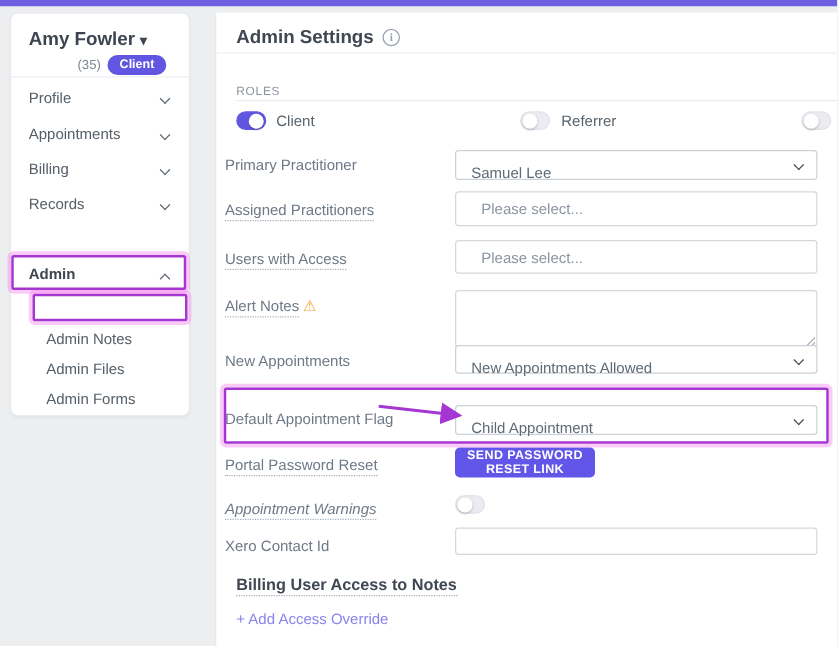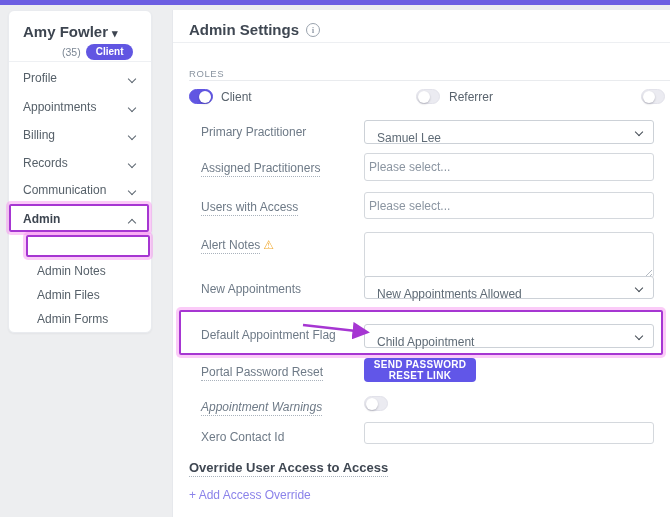--- a/index.html
+++ b/index.html
@@ -44,31 +44,31 @@
   .roles-divider { position:absolute; left:16px; top:70px; right:0; height:1px; background:#e9ebee; }
 
   .toggle { position:absolute; width:24px; height:15px; border-radius:8px; background:#ebebf1;
             border:1px solid #e2e2ea; cursor:pointer; }
   .toggle .knob { position:absolute; top:0.5px; left:1px; width:12px; height:12px; border-radius:50%;
                   background:#fff; box-shadow:0 1px 2px rgba(20,20,40,.25); }
   .toggle.on { background:#6156e2; border-color:#6156e2; }
   .toggle.on .knob { left:auto; right:1px; }
   .role-label { position:absolute; font-size:12px; color:#59636d; }
 
-  .f-label { position:absolute; left:28px; font-size:12px; color:#6e7a87; white-space:nowrap; }
+  .f-label { position:absolute; left:7px; font-size:12px; color:#6e7a87; white-space:nowrap; }
   .dotted { border-bottom:1px dotted #a9b2bc; padding-bottom:1px; }
   .warn-icon { color:#f0a82d; font-size:12px; margin-left:3px; }
 
   .select { position:absolute; left:191px; width:290px; height:24px; background:#fff;
             border:1px solid #ccd1d7; border-radius:3px; font-size:12px; color:#5f6b76;
             display:flex; align-items:center; padding:12px 26px 0 12px; cursor:pointer; }
   .select .s-chev { position:absolute; right:11px; top:8px; width:6px; height:6px;
                     border-right:1.6px solid #434b54; border-bottom:1.6px solid #434b54; transform:rotate(45deg); }
   .tbox { position:absolute; left:191px; width:290px; background:#fff; border:1px solid #d4d8dd;
-          border-radius:3px; font-size:12px; color:#5f6b76; padding:0 4px;
+          border-radius:3px; font-size:12px; color:#5f6b76; padding:0 20px;
           font-family:"Liberation Sans", sans-serif; outline:none; }
   .tbox::placeholder { color:#8b95a1; opacity:1; }
   textarea.tbox { resize:none; padding-top:6px; }
   .grip { position:absolute; width:9px; height:9px; pointer-events:none;
           background:repeating-linear-gradient(135deg, transparent 0 2px, #b5bbc3 2px 3px);
           clip-path:polygon(100% 0, 100% 100%, 0 100%); }
 
   .btn { position:absolute; left:191px; width:112px; height:24px; background:#6156e8; color:#fff;
          border:none; border-radius:4px; font-size:10px; font-weight:bold; letter-spacing:.3px;
          font-family:"Liberation Sans", sans-serif; cursor:pointer; }
@@ -104,24 +104,20 @@
     <div class="sb-item" style="top:89px;">
       <span class="txt">Appointments</span>
       <span class="chev"></span>
     </div>
     <div class="sb-item" style="top:117px;">
       <span class="txt">Billing</span>
       <span class="chev"></span>
     </div>
     <div class="sb-item" style="top:145px;">
       <span class="txt">Records</span>
-      <span class="chev"></span>
-    </div>
-    <div class="sb-item" style="top:172px;">
-      <span class="txt">Communication</span>
       <span class="chev"></span>
     </div>
     <div class="sb-item" style="top:201px;">
       <span class="txt bold">Admin</span>
       <span class="chev up"></span>
     </div>
 
     <div class="sb-sub" style="top:275px;">
       <span class="txt">Admin Files</span>
     </div>
@@ -196,19 +192,19 @@
     <button class="btn" style="top:348px;">SEND PASSWORD RESET LINK</button>
 
     <span class="f-label" style="top:390px;font-style:italic;"><span class="dotted">Appointment Warnings</span></span>
     <div class="toggle" style="left:191px; top:386px;">
         <span class="knob"></span>
       </div>
 
     <span class="f-label" style="top:420px;">Xero Contact Id</span>
     <input class="tbox" style="top: 412px; height: 22px;" value="">
 
-    <span class="section-heading" style="top:450px;"><span class="dotted">Override User Access to Access</span></span>
+    <span class="section-heading" style="top:450px;"><span class="dotted">Billing User Access to Notes</span></span>
     <a class="add-link" style="top:478px;">+ Add Access Override</a>
   </div>
 
   <div class="anno" style="left:9px; top:204px; width:140px; height:28px;"></div>
   <div class="anno" style="left:26px; top:235px; width:124px; height:22px;"></div>
 </div>
 
 </body></html>

